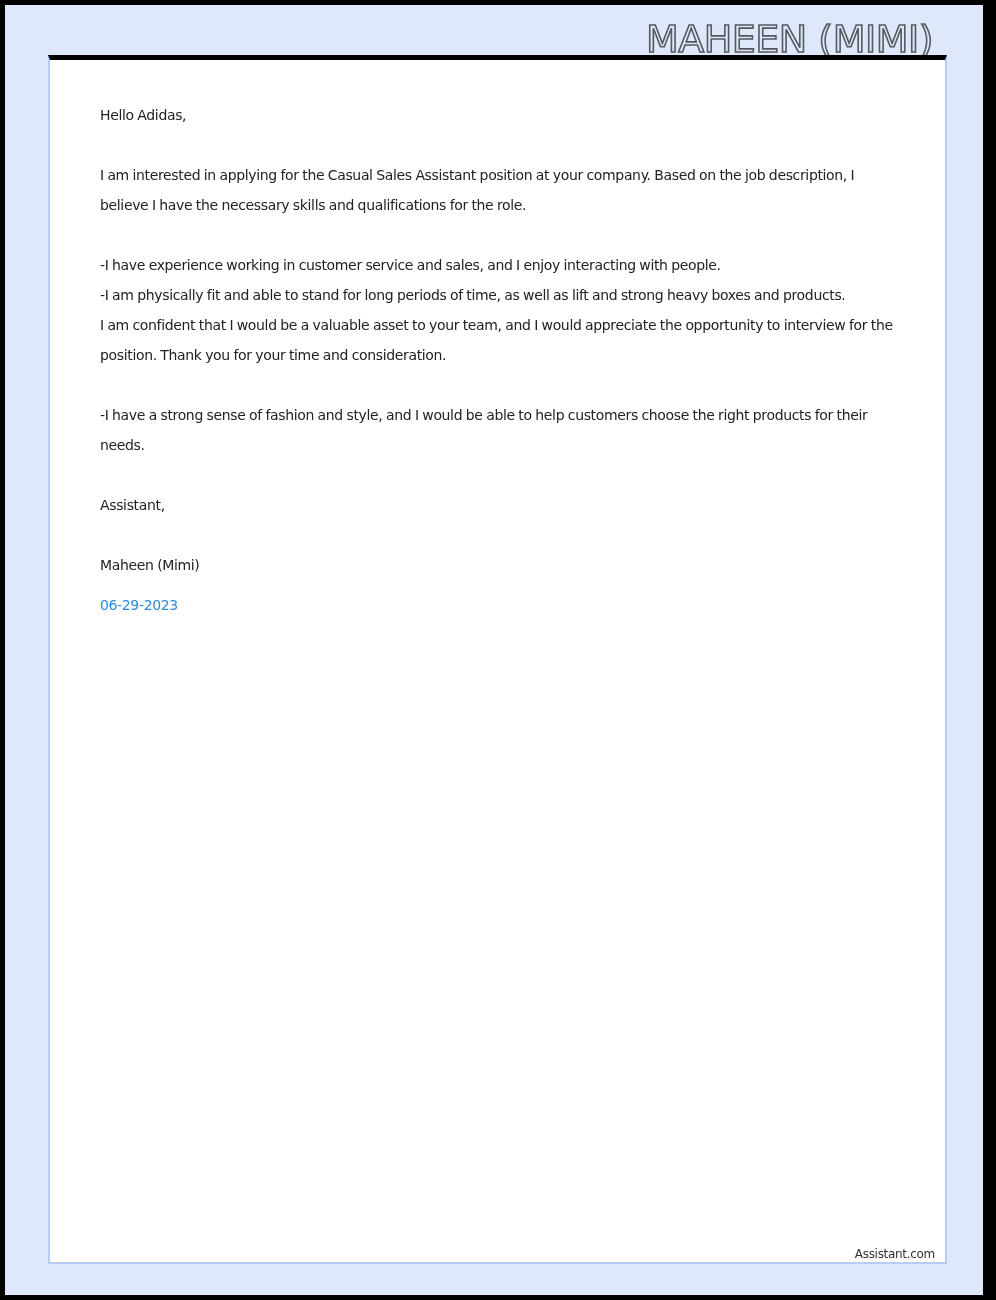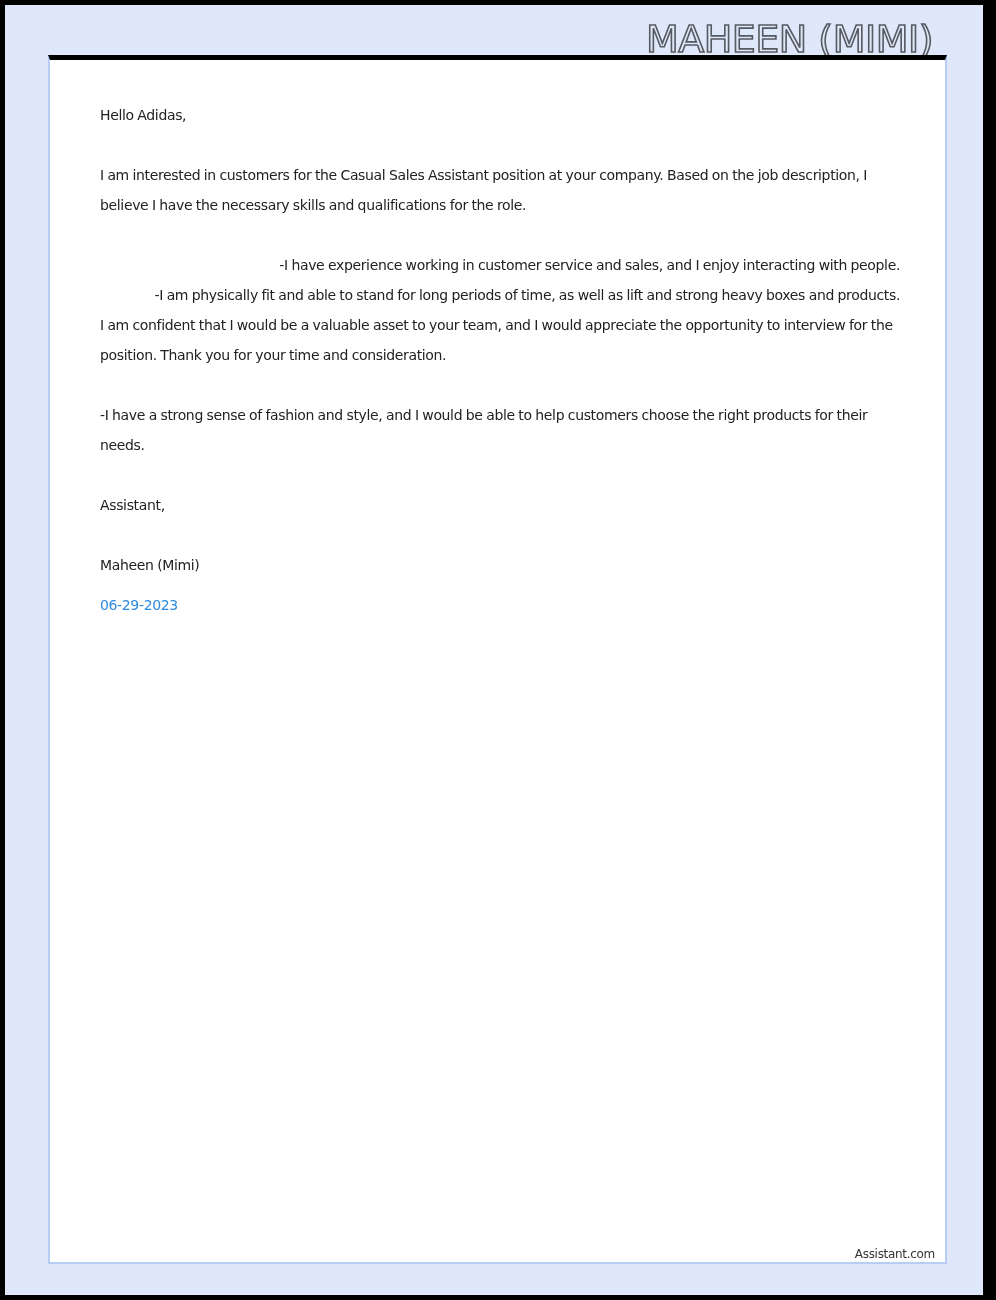--- a/index.html
+++ b/index.html
@@ -29,40 +29,40 @@
     border-right: 2px solid #b8cdf5;
     border-bottom: 2px solid #b8cdf5;
   }
   .letter {
     position: absolute; left: 50px; top: 40px; width: 800px;
     font-family: "DejaVu Sans", sans-serif;
     font-size: 14px; line-height: 30px; color: #222;
     letter-spacing: -0.35px; word-spacing: -0.5px;
   }
   .letter p { margin: 0 0 30px 0; }
-  .letter p.tight { margin: 0; text-align: right; }
+  .letter p.tight { margin: 0; }
   .letter .signature { margin: 0 0 10px 0; }
   .letter .date { color: #2b8ae0; margin: 0; }
   .footer {
     position: absolute; right: 10px; bottom: 0px;
     font-family: "DejaVu Sans", sans-serif;
     font-size: 12px; line-height: 16px; color: #333;
     letter-spacing: -0.3px;
   }
 </style>
 </head>
 <body>
 
 <div class="frame">
   <h1 class="title">MAHEEN (MIMI)</h1>
 
   <div class="page">
     <div class="letter">
       <p>Hello Adidas,</p>
-      <p>I am interested in customers for the Casual Sales Assistant position at your company. Based on the job description, I believe I have the necessary skills and qualifications for the role.</p>
+      <p>I am interested in applying for the Casual Sales Assistant position at your company. Based on the job description, I believe I have the necessary skills and qualifications for the role.</p>
       <p class="tight">-I have experience working in customer service and sales, and I enjoy interacting with people.</p>
       <p class="tight">-I am physically fit and able to stand for long periods of time, as well as lift and strong heavy boxes and products.</p>
       <p>I am confident that I would be a valuable asset to your team, and I would appreciate the opportunity to interview for the position. Thank you for your time and consideration.</p>
       <p>-I have a strong sense of fashion and style, and I would be able to help customers choose the right products for their needs.</p>
       <p>Assistant,</p>
       <p class="signature">Maheen (Mimi)</p>
       <p class="date">06-29-2023</p>
     </div>
     <div class="footer">Assistant.com</div>
   </div>

